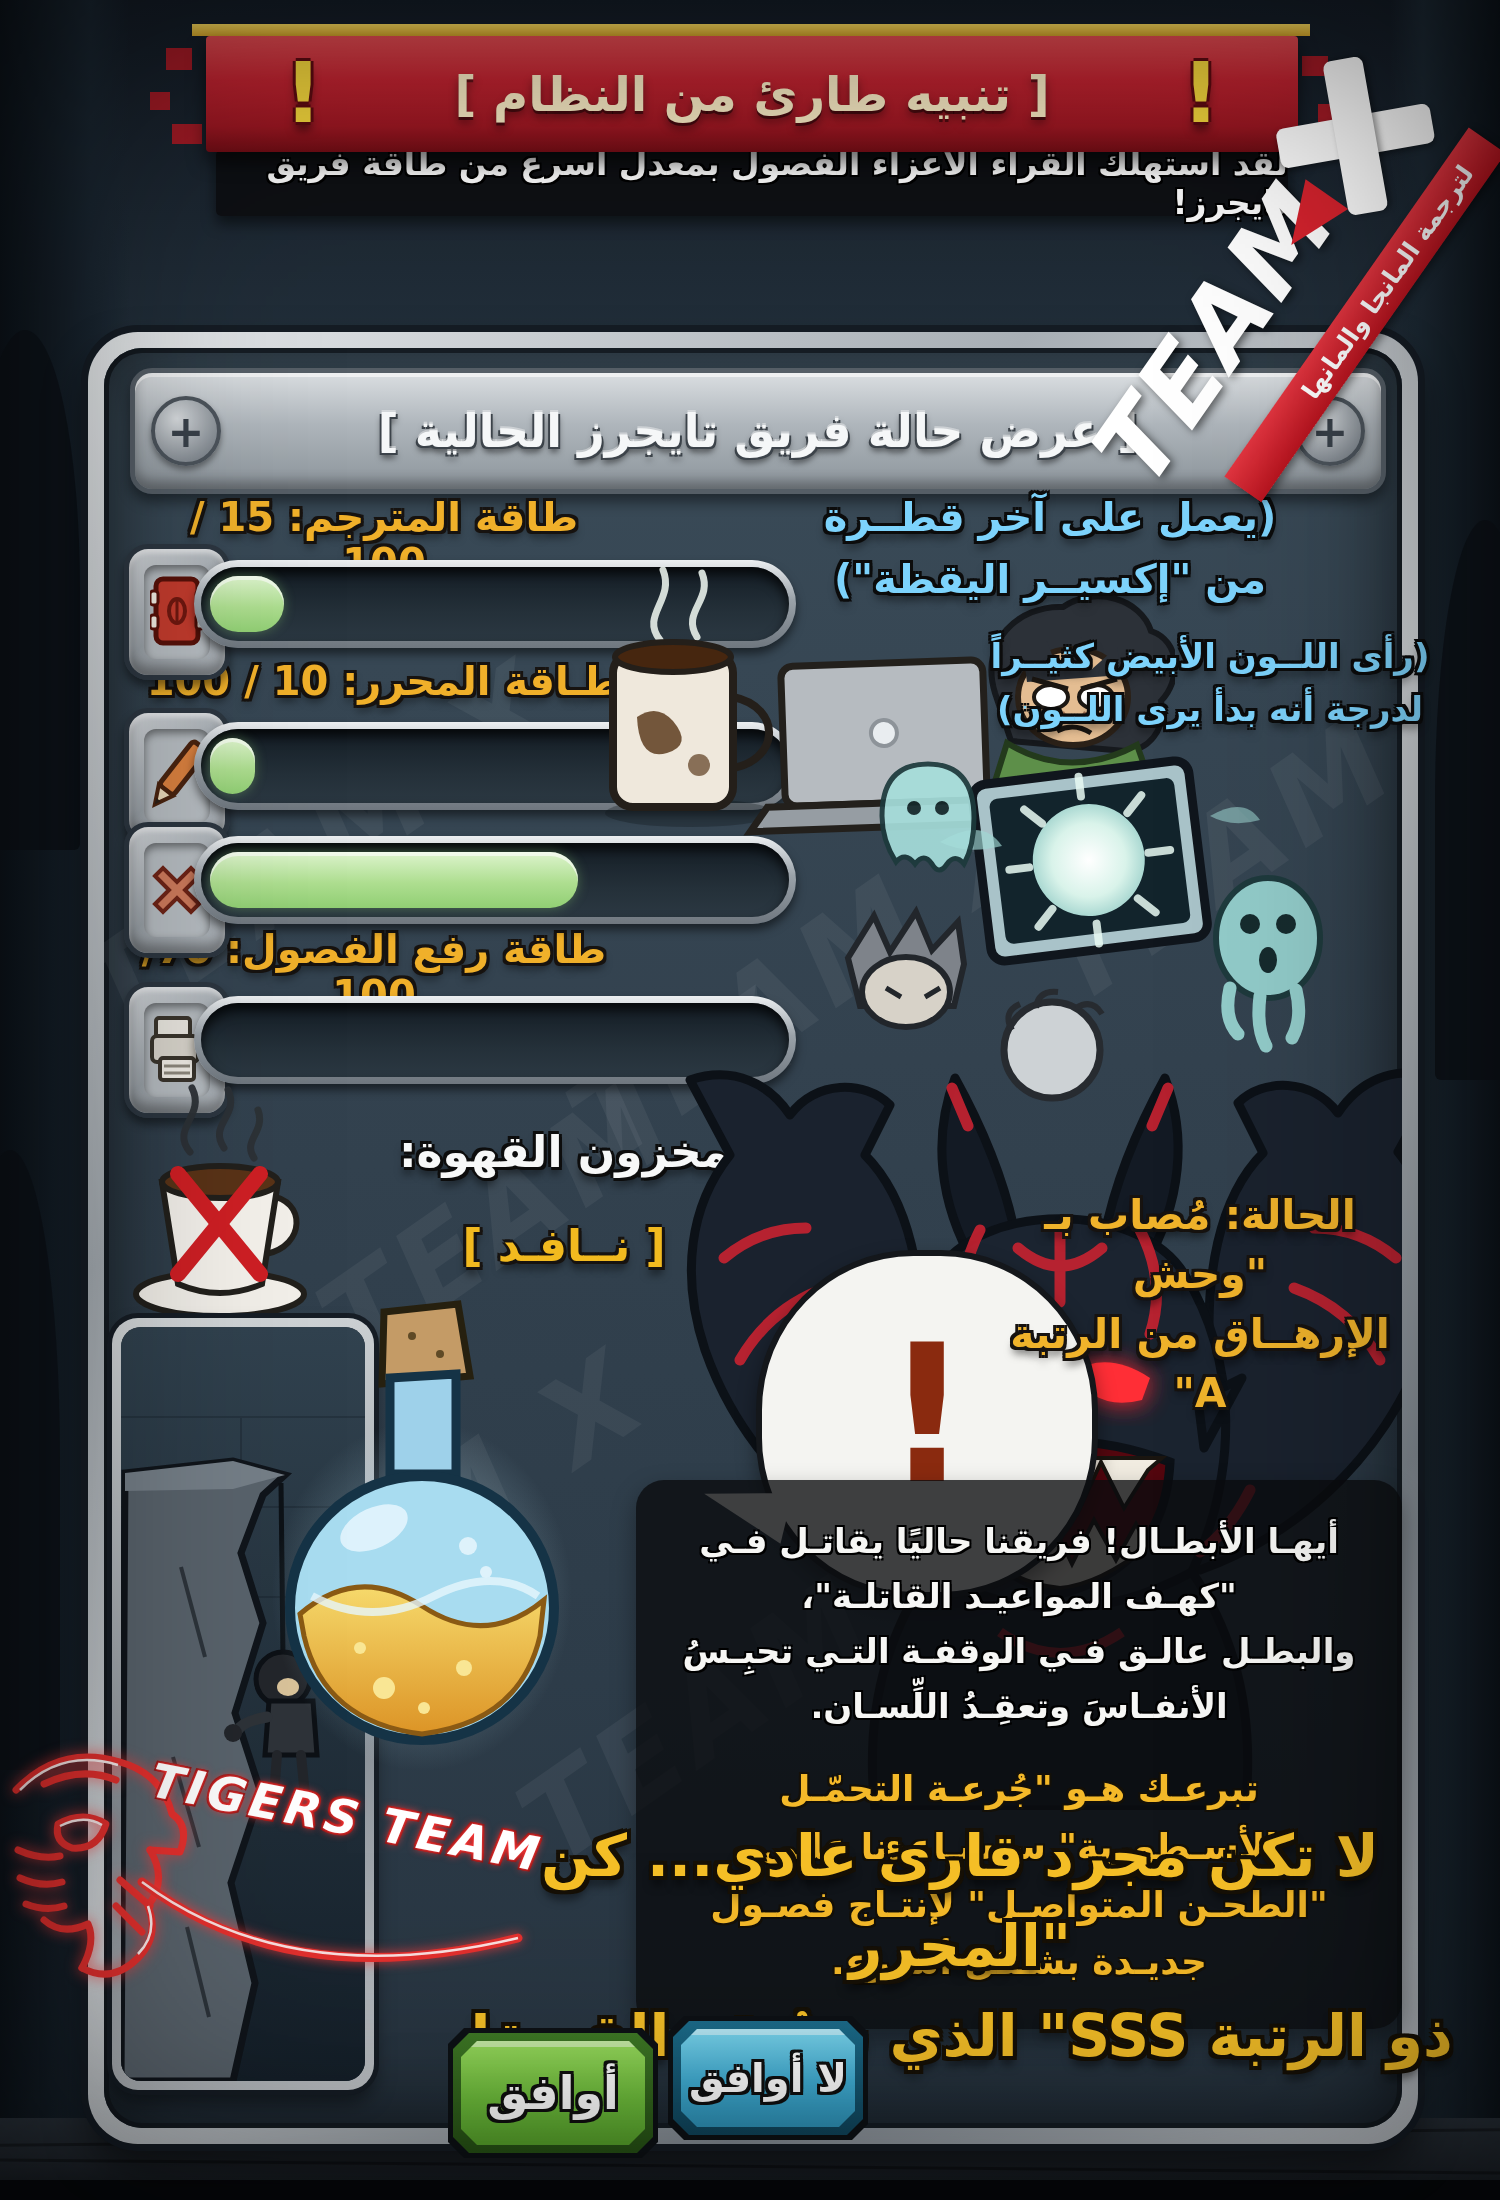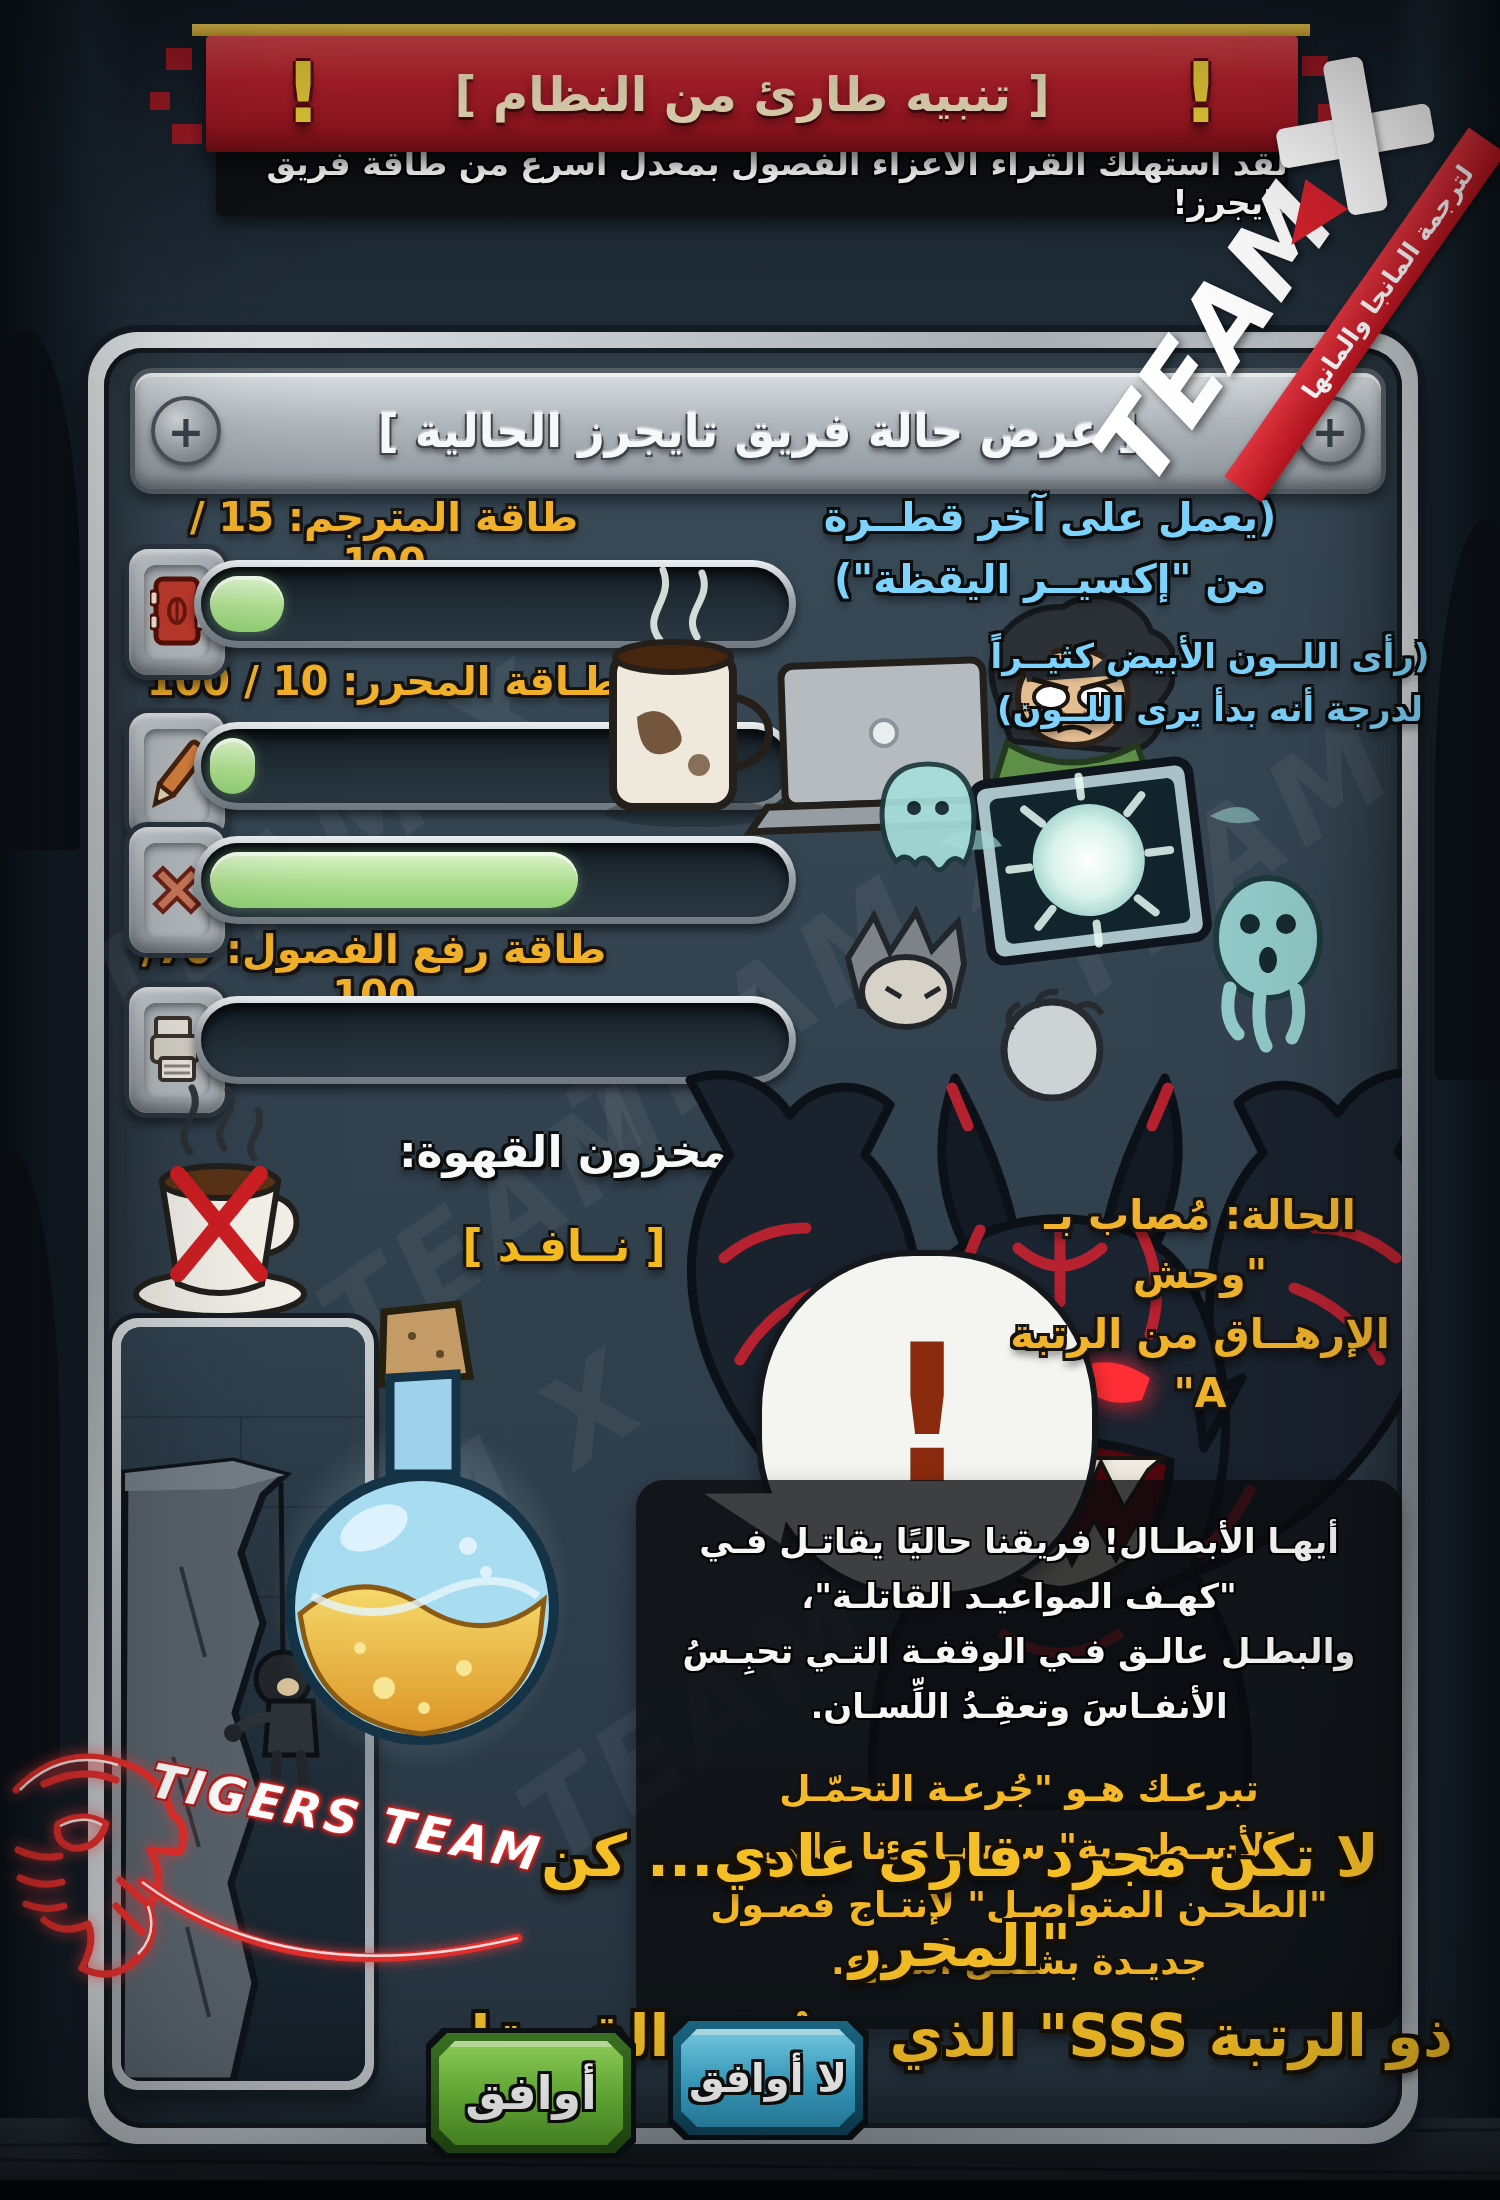--- a/index.html
+++ b/index.html
@@ -499,21 +499,21 @@
     <span>تبرعـك هـو "جُرعـة التحمّـل الأسـطورية" سيسـاعدنا علـى</span>
       <span>"الطحـن المتواصـل" لإنتـاج فصـول جديـدة بشـكل أسـرع.</span>
   </div>
 </div>
 
 <div class="abs cta">
   <span>لا تكن مجرد قارئ عادي... كن "المحرر</span>
     <span>ذو الرتبة SSS" الذي سيُنقذ القصة!</span>
 </div>
 
-<div class="btn btn-green" style="left:426px;top:2028px;width:210px;height:130px;">
+<div class="btn btn-green" style="left:448px;top:2028px;width:210px;height:130px;">
   <div class="oct">
       <div class="oct-i"></div>
     <div class="oct-f">
         <span class="btn-label" style="font-size:46px;">أوافق</span>
       </div>
   </div>
 </div>
 <div class="btn btn-blue" style="left:668px;top:2016px;width:200px;height:124px;">
   <div class="oct">
       <div class="oct-i"></div>

